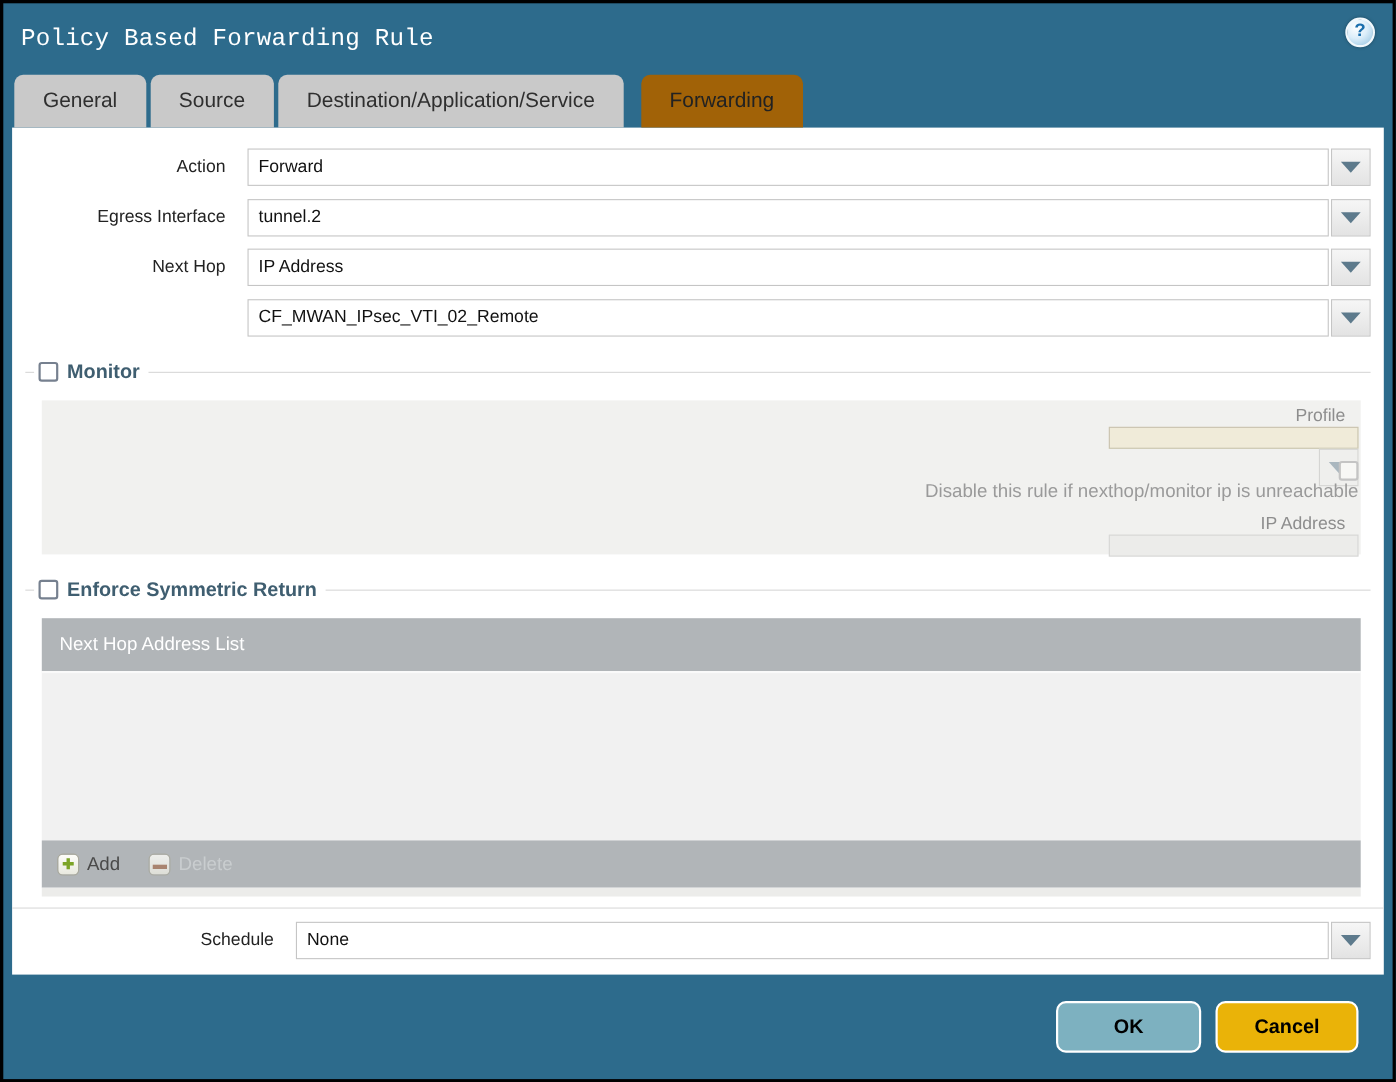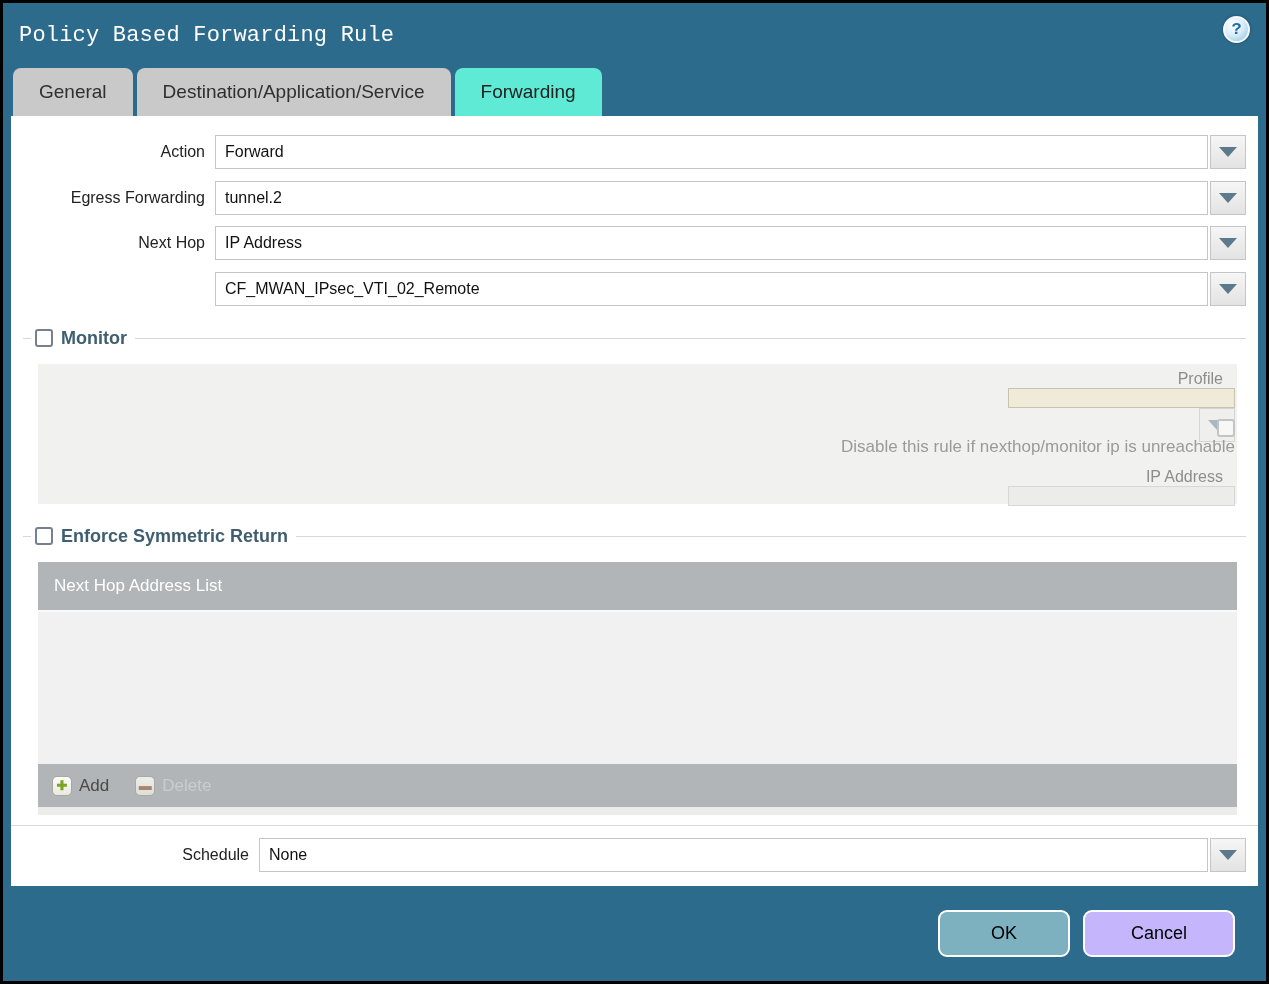--- a/index.html
+++ b/index.html
@@ -32,35 +32,35 @@
 
   
   .tabs { display:flex; gap:4px; padding-left:10px; height:48px; }
   .tab {
     background:#c9c9c9; color:#2f2f2f;
     border-radius:8px 8px 0 0;
     font-size:19px;
     display:flex; align-items:center; justify-content:center;
     padding:0 26px; cursor:pointer;
   }
-  .tab.active { background:#5eead4; color:#222; }
+  .tab.active { background:#a16207; color:#222;margin-left:12px; }
 
   
   .panel {
     background:#fff;
     margin:0 8px;
     height:770px;
     padding-top:19px;
     overflow:hidden;
   }
 
   
   .frow { display:flex; align-items:center; padding-right:12px; height:34px; }
   .frow .flabel {
-    width:194px; text-align:right; margin-right:10px;
+    width:194px; text-align:right; margin-right:20px;
     font-size:16px; color:#222; flex:none;
   }
   .frow input.fld {
     flex:1; height:34px; border:1px solid #c5c5c5; background:#fff;
     font-family:"Liberation Sans",sans-serif; font-size:16px; color:#111;
     padding:0 9px; outline:none;
   }
   .dd-btn {
     width:36px; height:34px; flex:none; margin-left:2px;
     background:linear-gradient(#f6f6f6,#e3e3e3);
@@ -131,58 +131,59 @@
   .tool-btn.disabled { cursor:default; }
   .tool-btn.disabled .tool-label { color:#c9cdcf; }
   .nh-strip { height:8px; background:#ececea; }
 
   .divider { border-top:1px solid #d9d9d9; margin:10px 0 0 0; }
   .schedule-row { margin-top:12px;padding-left:44px; }
 
   
   .dlg-footer {
     height:95px; display:flex; align-items:center; justify-content:flex-end;
-    gap:13px; padding-right:31px;
+    gap:13px; padding-right:31px;font-weight:bold;
   }
   .btn {
     height:47px; border-radius:9px; border:2px solid #fff;
     font-family:"Liberation Sans",sans-serif; font-size:18px; color:#000;
     display:flex; align-items:center; justify-content:center; cursor:pointer;
   }
   .btn-ok { width:132px; background:#7db1c0; }
-  .btn-cancel { width:152px; background:#c4b5fd; }
+  .btn-cancel { width:130px; background:#eab308; }
 </style>
 </head>
 <body>
 
 <div class="dialog">
 
   <div class="titlebar">
     <div class="title">Policy Based Forwarding Rule</div>
     <div class="help-btn">?</div>
   </div>
 
   <div class="tabs">
     <div class="tab">General</div>
+    <div class="tab">Source</div>
     <div class="tab">Destination/Application/Service</div>
     <div class="tab active">Forwarding</div>
   </div>
 
   <div class="panel">
 
     <div class="frow mb12">
       <div class="flabel">Action</div>
       <input class="fld" value="Forward" style="">
       <div class="dd-btn">
           <span class="dd-arrow"></span>
         </div>
     </div>
 
     <div class="frow mb11">
-      <div class="flabel">Egress Forwarding</div>
+      <div class="flabel">Egress Interface</div>
       <input class="fld" value="tunnel.2" style="">
       <div class="dd-btn">
           <span class="dd-arrow"></span>
         </div>
     </div>
 
     <div class="frow mb12">
       <div class="flabel">Next Hop</div>
       <input class="fld" value="IP Address" style="">
       <div class="dd-btn">

